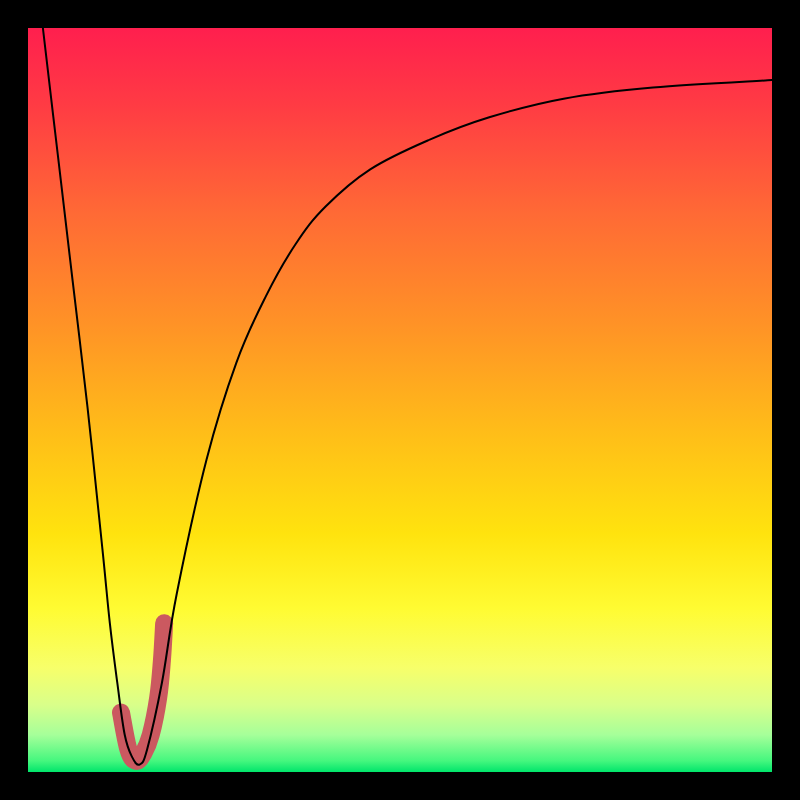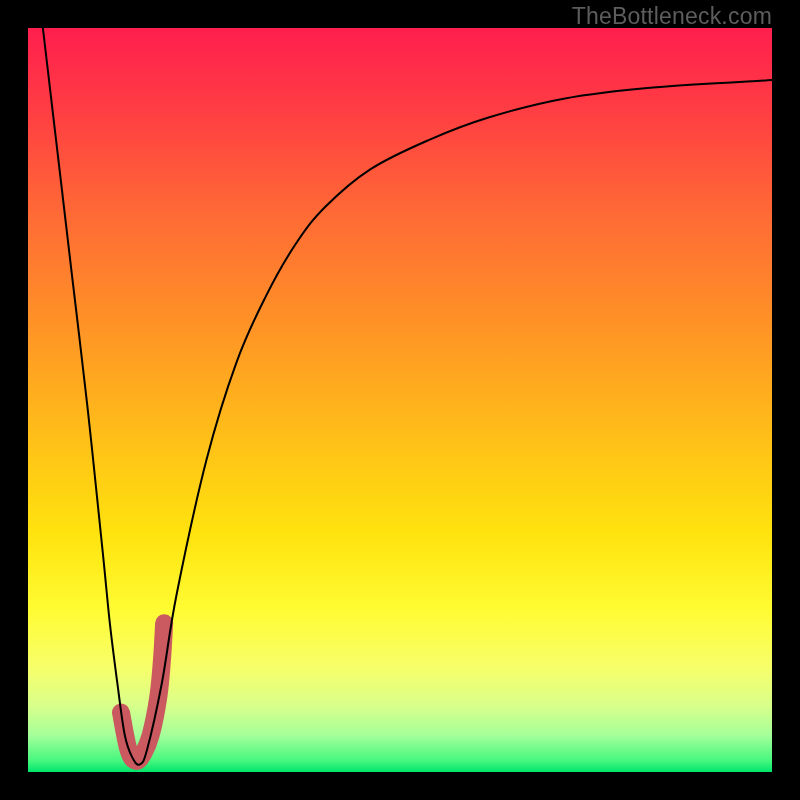--- a/index.html
+++ b/index.html
@@ -56,21 +56,20 @@
     fill: none;
     stroke-width: 18;
     stroke-linecap: round;
     stroke-linejoin: round;
   }
 </style>
 </head>
 <body>
 
 <div class="frame">
-  <div class="watermark">TheBottleneck.com</div>
 
   <div class="plot-area">
     <svg viewBox="0 0 744 744" preserveAspectRatio="none">
       <defs>
         <linearGradient id="bg-grad" x1="0" y1="0" x2="0" y2="1">
             <stop offset="0%" stop-color="#ff1f4e"></stop>
             <stop offset="10%" stop-color="#ff3a44"></stop>
             <stop offset="25%" stop-color="#ff6a35"></stop>
             <stop offset="40%" stop-color="#ff9326"></stop>
             <stop offset="55.00000000000001%" stop-color="#ffbf18"></stop>

